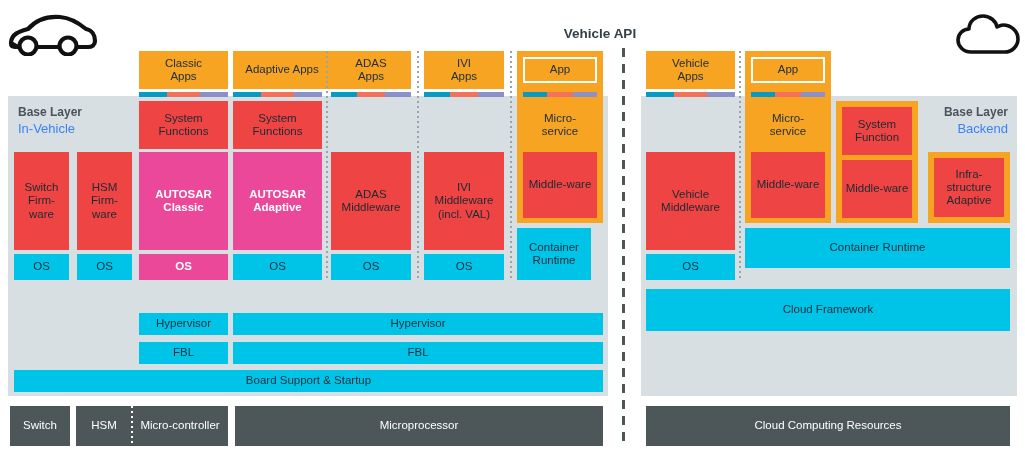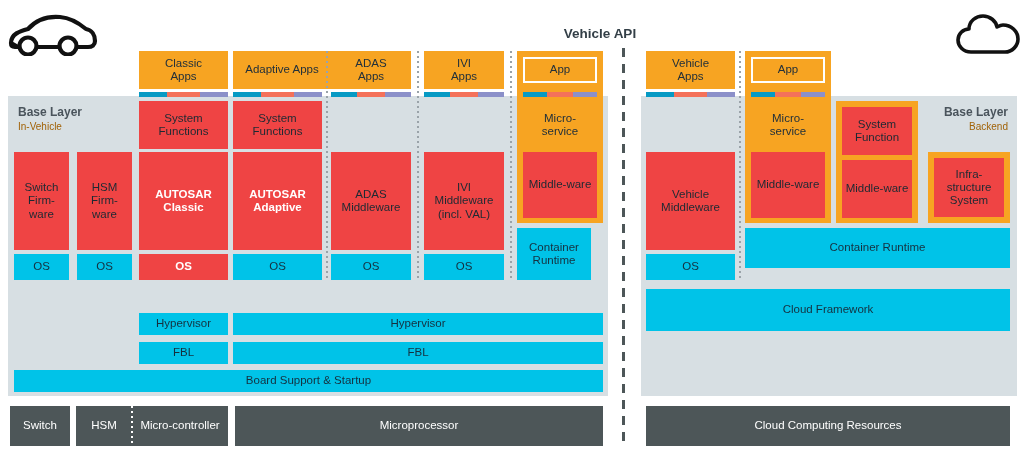--- a/index.html
+++ b/index.html
@@ -32,32 +32,32 @@
     text-align: center;
     line-height: 1.15;
     font-size: 11.5px;
     white-space: pre-line;
   }
   .panel      { background: #d7dfe3; }
   .grey       { background: #ef4444; color: #1c2a33; }
   .grey-dark  { background: #4d5658; color: #ffffff; }
   .orange     { background: #f7a422; color: #22303a; }
   .cyan       { background: #00c3e8; color: #15303f; }
-  .crimson    { background: #ef4444; color: #ffffff; font-weight: bold; }
+  .crimson    { background: #ec4899; color: #ffffff; font-weight: bold; }
   .white-edge { border: 2px solid #ffffff; }
 
   
   .baselayer {
     position: absolute;
     font-size: 13.5px;
     line-height: 1.35;
     color: #5b6770;
   }
   .baselayer .t1 { font-weight: bold; color: #4a545c; font-size: 12px; }
-  .baselayer .t2 { color: #a16207; font-size: 10px; }
+  .baselayer .t2 { color: #3b82f6; font-size: 13px; }
   .baselayer.right { text-align: right; }
 
   
   .apibar {
     position: absolute;
     display: flex;
     height: 5px;
   }
   .apibar i { display: block; height: 100%; }
   .apibar .s1 { background: #079ac4; flex: 0 0 32%; }
@@ -249,21 +249,21 @@
   <div class="box grey" style="left:751px; top:152px; width:74px; height:66px;">Middle-ware</div>
 
   <div class="box orange" style="left:836px; top:101px; width:82px; height:122px;"></div>
   <div class="box grey" style="left:842px; top:107px; width:70px; height:48px;">System
 Function</div>
   <div class="box grey" style="left:842px; top:160px; width:70px; height:58px;">Middle-ware</div>
 
   <div class="box orange" style="left:928px; top:152px; width:82px; height:71px;"></div>
   <div class="box grey" style="left:934px; top:158px; width:70px; height:59px;">Infra-
 structure
-System</div>
+Adaptive</div>
 
   <div class="box cyan" style="left:745px; top:228px; width:265px; height:40px;">Container Runtime</div>
 
   <div class="box cyan" style="left:646px; top:289px; width:364px; height:42px;">Cloud Framework</div>
 
   <div class="box grey-dark" style="left:646px; top:406px; width:364px; height:40px;">Cloud Computing Resources</div>
 
 </div>
 
 </body></html>

